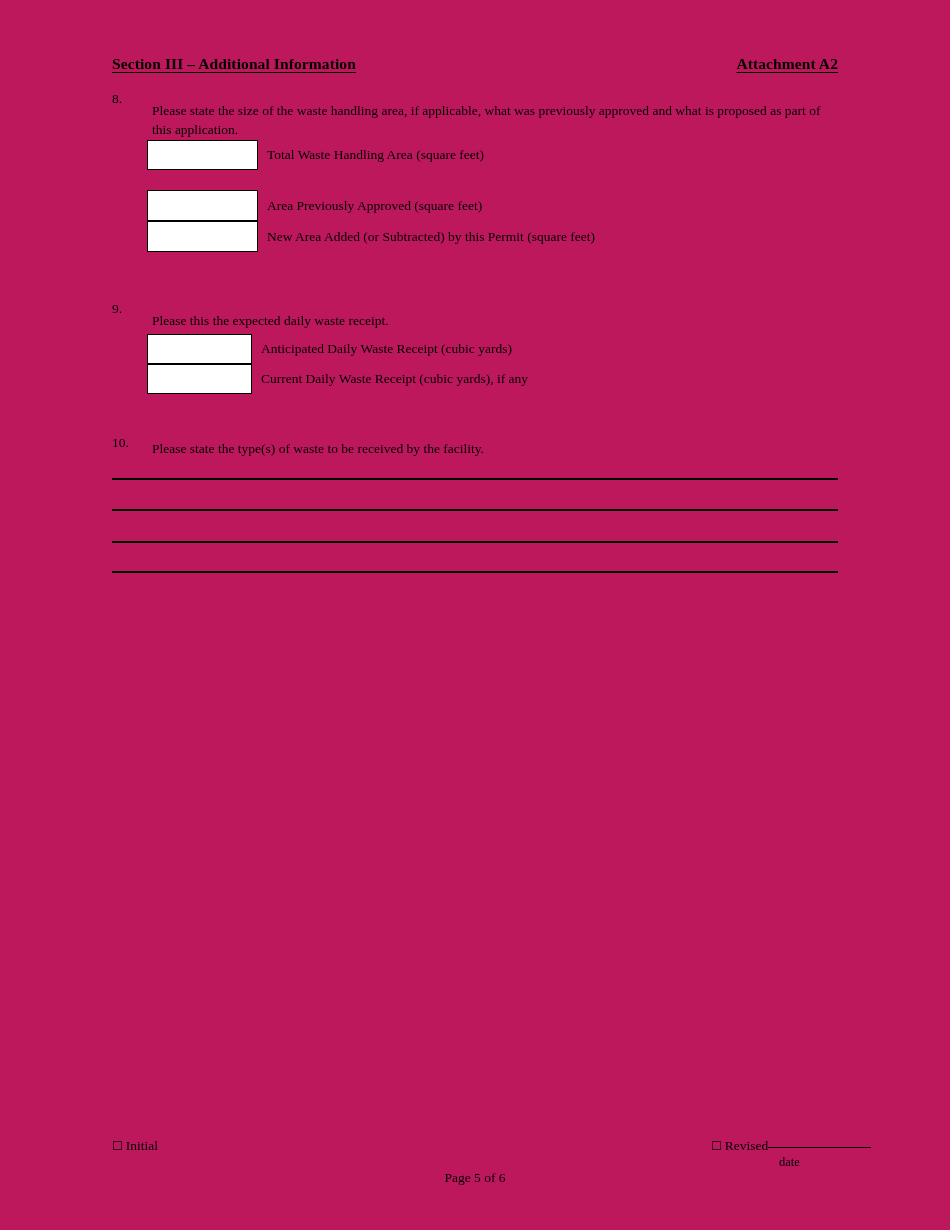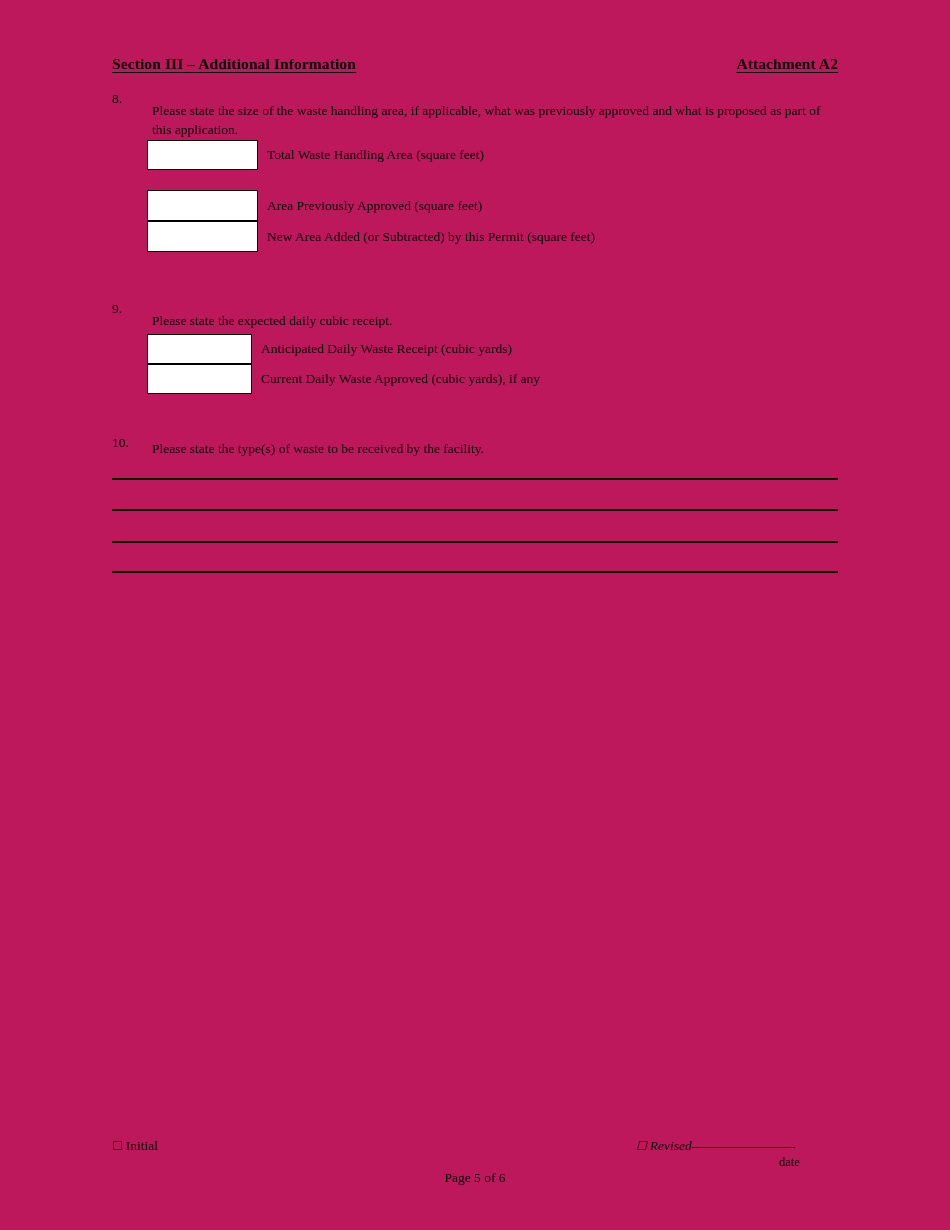--- a/index.html
+++ b/index.html
@@ -115,25 +115,24 @@
   
   .footer-initial {
     position: absolute;
     left: 112px;
     top: 1138px;
     font-size: 13.5px;
     white-space: nowrap;
   }
   .footer-revised {
     position: absolute;
-    left: 636px;
+    left: 711px;
     top: 1138px;
     font-size: 13.5px;
     white-space: nowrap;
-    font-style: italic;
   }
   .checkbox-glyph {
     font-size: 12px;
     margin-right: 3px;
   }
   .date-rule {
     display: inline-block;
     width: 103px;
     border-bottom: 1px solid #000000;
     vertical-align: 2px;
@@ -181,31 +180,31 @@
 
   <div class="field-group" id="grp8a">
     <div class="field-row">
       <div class="field-box"></div>
       <div class="field-label">Total Waste Handling Area (square feet)</div>
     </div>
   </div>
 
   <div class="question" id="q9">
     <div class="q-num">9.</div>
-    <div class="q-text">Please state the expected daily cubic receipt.</div>
+    <div class="q-text">Please this the expected daily waste receipt.</div>
   </div>
 
   <div class="field-group" id="grp9">
     <div class="field-row">
       <div class="field-box joined-top"></div>
       <div class="field-label">Anticipated Daily Waste Receipt (cubic yards)</div>
     </div>
     <div class="field-row">
       <div class="field-box"></div>
-      <div class="field-label">Current Daily Waste Approved (cubic yards), if any</div>
+      <div class="field-label">Current Daily Waste Receipt (cubic yards), if any</div>
     </div>
   </div>
 
   <div class="question" id="q10">
     <div class="q-num">10.</div>
     <div class="q-text">Please state the type(s) of waste to be received by the facility.</div>
   </div>
 
   <div class="answer-line" id="line1"></div>
   <div class="answer-line" id="line2"></div>

